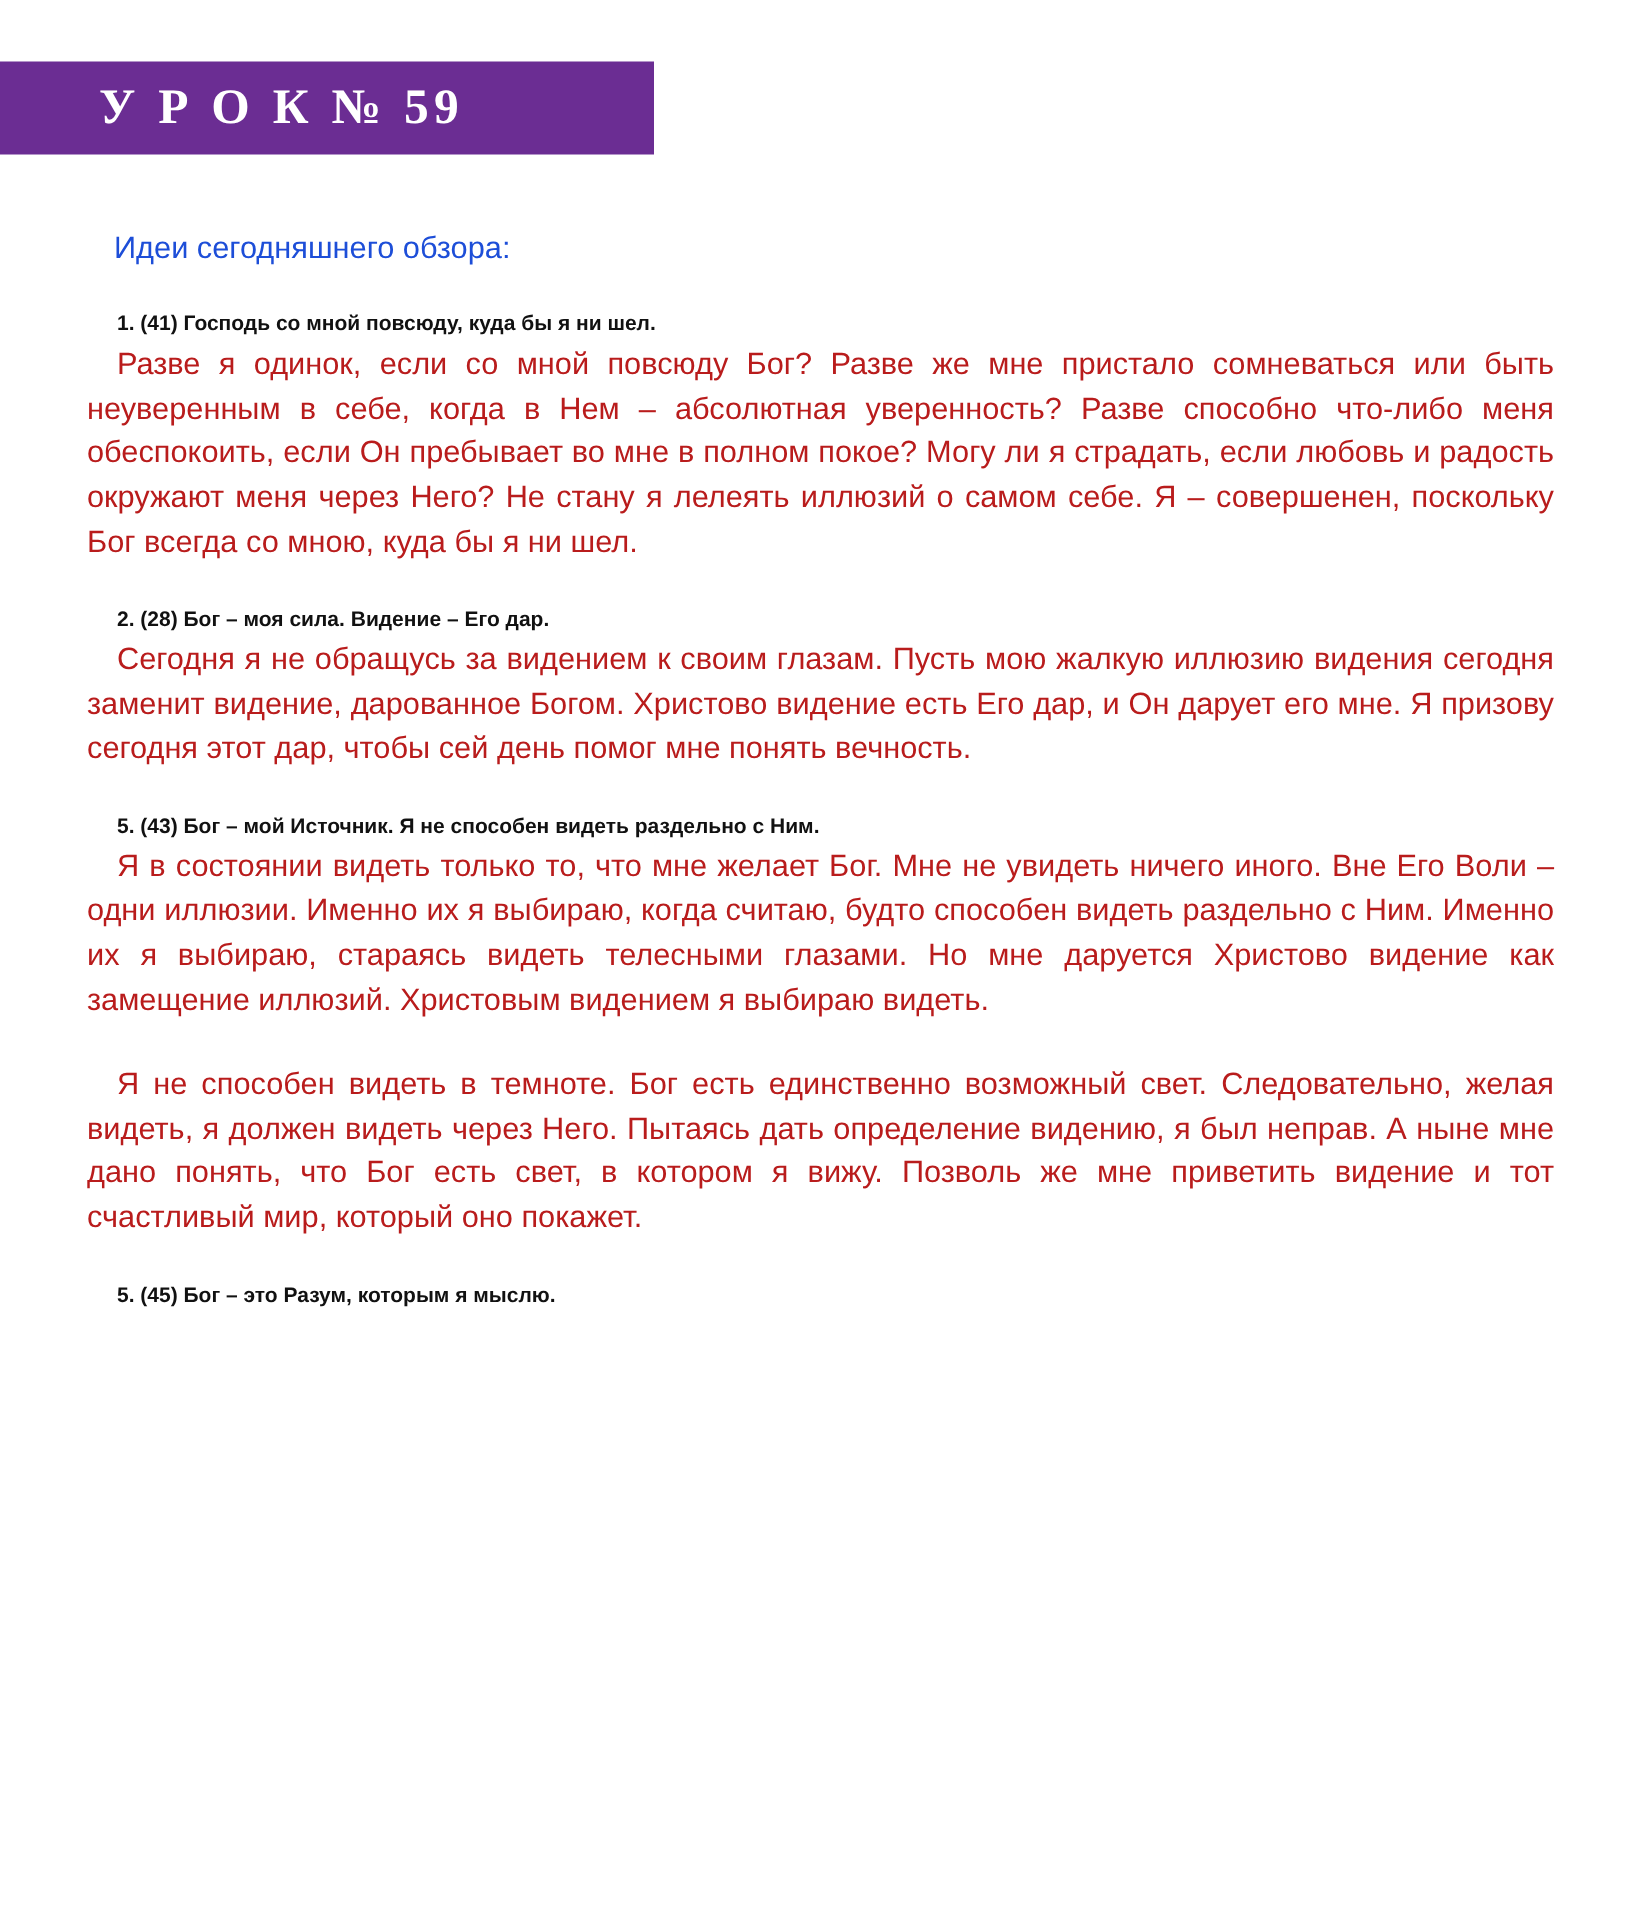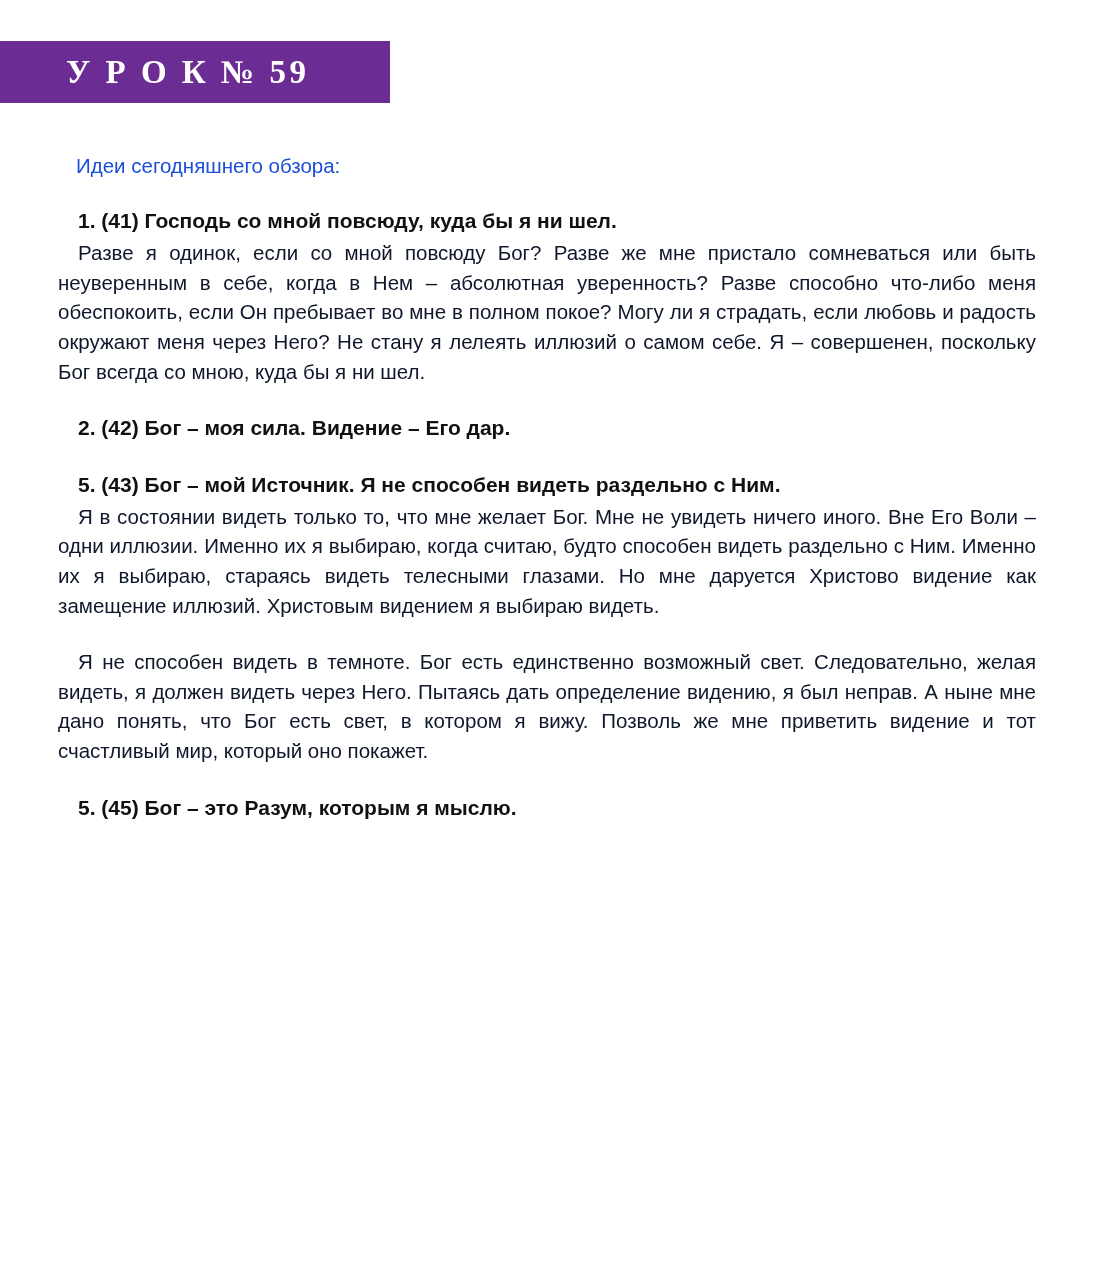--- a/index.html
+++ b/index.html
@@ -22,21 +22,21 @@
     width: 1098px;
     height: 1280px;
     box-sizing: border-box;
   }
 
   
   .lesson-banner {
     position: absolute;
     left: 0;
     top: 41px;
-    width: 390px;
+    width: 436px;
     height: 62px;
     background: #6B2D93;
     display: flex;
     align-items: center;
     box-sizing: border-box;
   }
   .lesson-banner-title {
     font-family: "Liberation Serif", "DejaVu Serif", serif;
     font-weight: bold;
     font-size: 33px;
@@ -63,35 +63,35 @@
   }
 
   .idea-block {
     margin-bottom: 27px;
   }
   .idea-block:last-child {
     margin-bottom: 15px;
   }
 
   .idea-heading {
-    font-size: 21px;
+    font-size: 14px;
     font-weight: bold;
     line-height: 1.42;
     margin: 0 0 2px 20px;
     color: #111111;
   }
 
   .idea-body {
     font-size: 20.5px;
     line-height: 1.445;
     margin: 0;
     text-align: justify;
     text-justify: inter-word;
     text-indent: 20px;
-    color: #0f172a;
+    color: #b91c1c;
     hyphens: manual;
   }
 </style>
 </head>
 <body>
 
 <div class="page">
 
   <div class="lesson-banner">
     <span class="lesson-banner-title">У Р О К  № 59</span>
@@ -100,21 +100,22 @@
   <div class="content">
 
     <p class="intro-line">Идеи сегодняшнего обзора:</p>
 
     <div class="idea-block">
       <p class="idea-heading">1. (41) Господь со мной повсюду, куда бы я ни шел.</p>
       <p class="idea-body">Разве я одинок, если со мной повсюду Бог? Разве же мне пристало сомневаться или быть неуверенным в себе, когда в Нем – абсолютная уверенность? Разве способно что-либо меня обеспокоить, если Он пребывает во мне в полном покое? Могу ли я страдать, если любовь и радость окружают меня через Него? Не стану я лелеять иллюзий о самом себе. Я – совершенен, поскольку Бог всегда со мною, куда бы я ни шел.</p>
     </div>
 
     <div class="idea-block">
-      <p class="idea-heading">2. (42) Бог – моя сила. Видение – Его дар.</p>
+      <p class="idea-heading">2. (28) Бог – моя сила. Видение – Его дар.</p>
+      <p class="idea-body">Сегодня я не обращусь за видением к своим глазам. Пусть мою жалкую иллюзию видения сегодня заменит видение, дарованное Богом. Христово видение есть Его дар, и Он дарует его мне. Я призову сегодня этот дар, чтобы сей день помог мне понять вечность.</p>
     </div>
 
     <div class="idea-block">
       <p class="idea-heading">5. (43) Бог – мой Источник. Я не способен видеть раздельно с Ним.</p>
       <p class="idea-body">Я в состоянии видеть только то, что мне желает Бог. Мне не увидеть ничего иного. Вне Его Воли – одни иллюзии. Именно их я выбираю, когда считаю, будто способен видеть раздельно с Ним. Именно их я выбираю, стараясь видеть телесными глазами. Но мне даруется Христово видение как замещение иллюзий. Христовым видением я выбираю видеть.</p>
     </div>
 
     <div class="idea-block">
       <p class="idea-body">Я не способен видеть в темноте. Бог есть единственно возможный свет. Следовательно, желая видеть, я должен видеть через Него. Пытаясь дать определение видению, я был неправ. А ныне мне дано понять, что Бог есть свет, в котором я вижу. Позволь же мне приветить видение и тот счастливый мир, который оно покажет.</p>
     </div>

